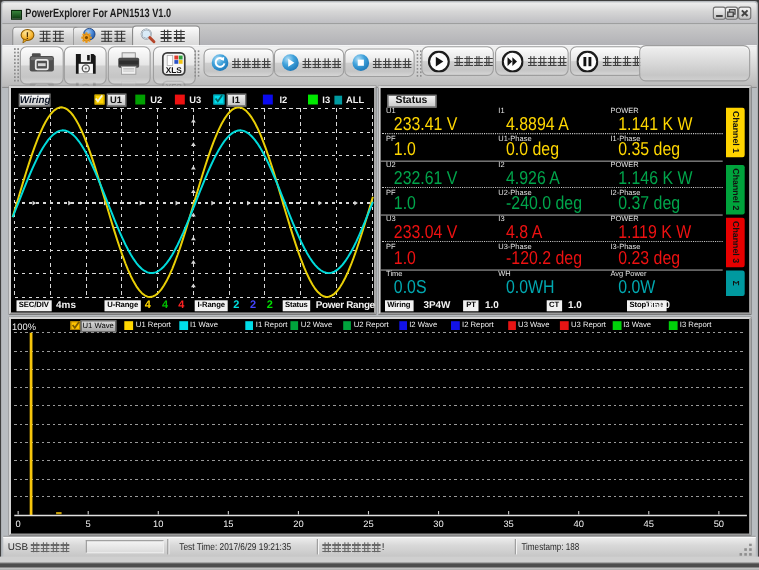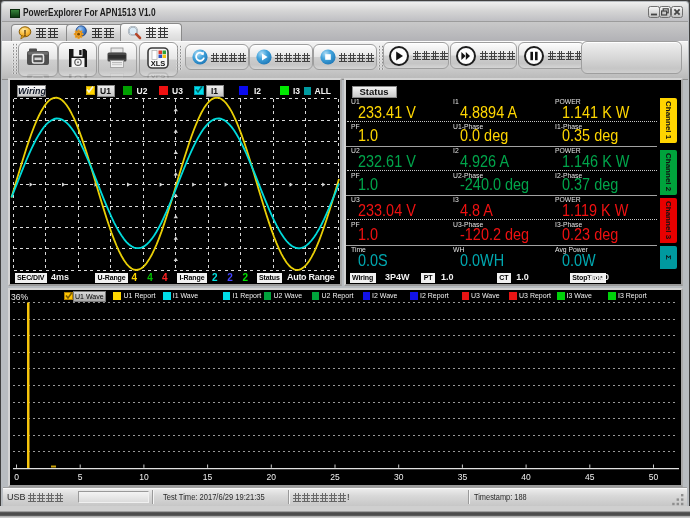--- a/index.html
+++ b/index.html
@@ -370,21 +370,21 @@
     <div class="abs bwh" style="left:50px;top:271.4px">4ms</div>
     <div class="abs wbox" style="left:94px;top:271.8px">U-Range</div>
     <div class="abs bcol" style="left:130.5px;top:271.3px;color:#ffd700">4</div>
     <div class="abs bcol" style="left:146.3px;top:271.3px;color:#00c000">4</div>
     <div class="abs bcol" style="left:161px;top:271.3px;color:#ff2222">4</div>
     <div class="abs wbox" style="left:176px;top:271.8px">I-Range</div>
     <div class="abs bcol" style="left:211px;top:271.3px;color:#00e0e0">2</div>
     <div class="abs bcol" style="left:226.3px;top:271.3px;color:#4444ff">2</div>
     <div class="abs bcol" style="left:241.5px;top:271.3px;color:#00e000">2</div>
     <div class="abs wbox" style="left:255.5px;top:271.8px">Status</div>
-    <div class="abs bwh" style="left:286px;top:271.4px;letter-spacing:-.3px">Auto Range</div>
+    <div class="abs bwh" style="left:286px;top:271.4px;letter-spacing:-.3px">Power Range</div>
   <div class="abs mtab">Status</div>
     <div class="abs mlbl" style="left:350px;top:96.8px">U1</div>
     <div class="abs mval" style="left:357.4px;top:101.5px;color:#ffd700">233.41 V</div>
     <div class="abs mlbl" style="left:452px;top:96.8px">I1</div>
     <div class="abs mval" style="left:459px;top:101.5px;color:#ffd700">4.8894 A</div>
     <div class="abs mlbl" style="left:554px;top:96.8px">POWER</div>
     <div class="abs mval" style="left:561px;top:101.5px;color:#ffd700">1.141 K W</div>
     <div class="abs mdash" style="top:119.8px"></div>
     <div class="abs mlbl" style="left:350px;top:121.7px">PF</div>
     <div class="abs mval" style="left:357.4px;top:125.2px;color:#ffd700">1.0</div>
@@ -469,21 +469,21 @@
       <line x1="452.4" y1="174.5" x2="452.4" y2="177.8" stroke="#cccccc" stroke-width="1"></line>
       <text x="452.4" y="189.5" fill="#f0f0f0" font-size="8.5" text-anchor="middle" font-family="Liberation Sans, sans-serif">35</text>
       <line x1="516.1" y1="174.5" x2="516.1" y2="177.8" stroke="#cccccc" stroke-width="1"></line>
       <text x="516.1" y="189.5" fill="#f0f0f0" font-size="8.5" text-anchor="middle" font-family="Liberation Sans, sans-serif">40</text>
       <line x1="579.8" y1="174.5" x2="579.8" y2="177.8" stroke="#cccccc" stroke-width="1"></line>
       <text x="579.8" y="189.5" fill="#f0f0f0" font-size="8.5" text-anchor="middle" font-family="Liberation Sans, sans-serif">45</text>
       <line x1="643.5" y1="174.5" x2="643.5" y2="177.8" stroke="#cccccc" stroke-width="1"></line>
       <text x="643.5" y="189.5" fill="#f0f0f0" font-size="8.5" text-anchor="middle" font-family="Liberation Sans, sans-serif">50</text>
       <rect x="41" y="175.5" width="5" height="2" fill="#c8a008"></rect>
     </svg>
-  <div class="abs" style="left:10px;top:291px;font-size:8.5px;color:#eee">36%</div>
+  <div class="abs" style="left:10px;top:291px;font-size:8.5px;color:#eee">100%</div>
     <div class="abs" style="left:63.4px;top:290.5px;width:8.5px;height:8.5px;background:#ffc400;border:1px solid #b08000;box-sizing:border-box"></div>
     <svg class="abs" style="left:62.9px;top:290px" width="10" height="10">
       <path d="M2,4.5 L4,7 L8,1.5" fill="none" stroke="#7a5a00" stroke-width="1.6"></path>
     </svg>
     <div class="abs selbox">U1 Wave</div>
     <div class="abs" style="left:112.3px;top:291px;width:7.5px;height:7.5px;background:#ffd700;"></div>
     <div class="abs blw" style="left:122.5px;top:290.5px">U1 Report</div>
     <div class="abs" style="left:162.3px;top:291px;width:7.5px;height:7.5px;background:#00dce8;"></div>
     <div class="abs blw" style="left:171.7px;top:290.5px">I1 Wave</div>
     <div class="abs" style="left:221.7px;top:291px;width:7.5px;height:7.5px;background:#00dce8;"></div>

